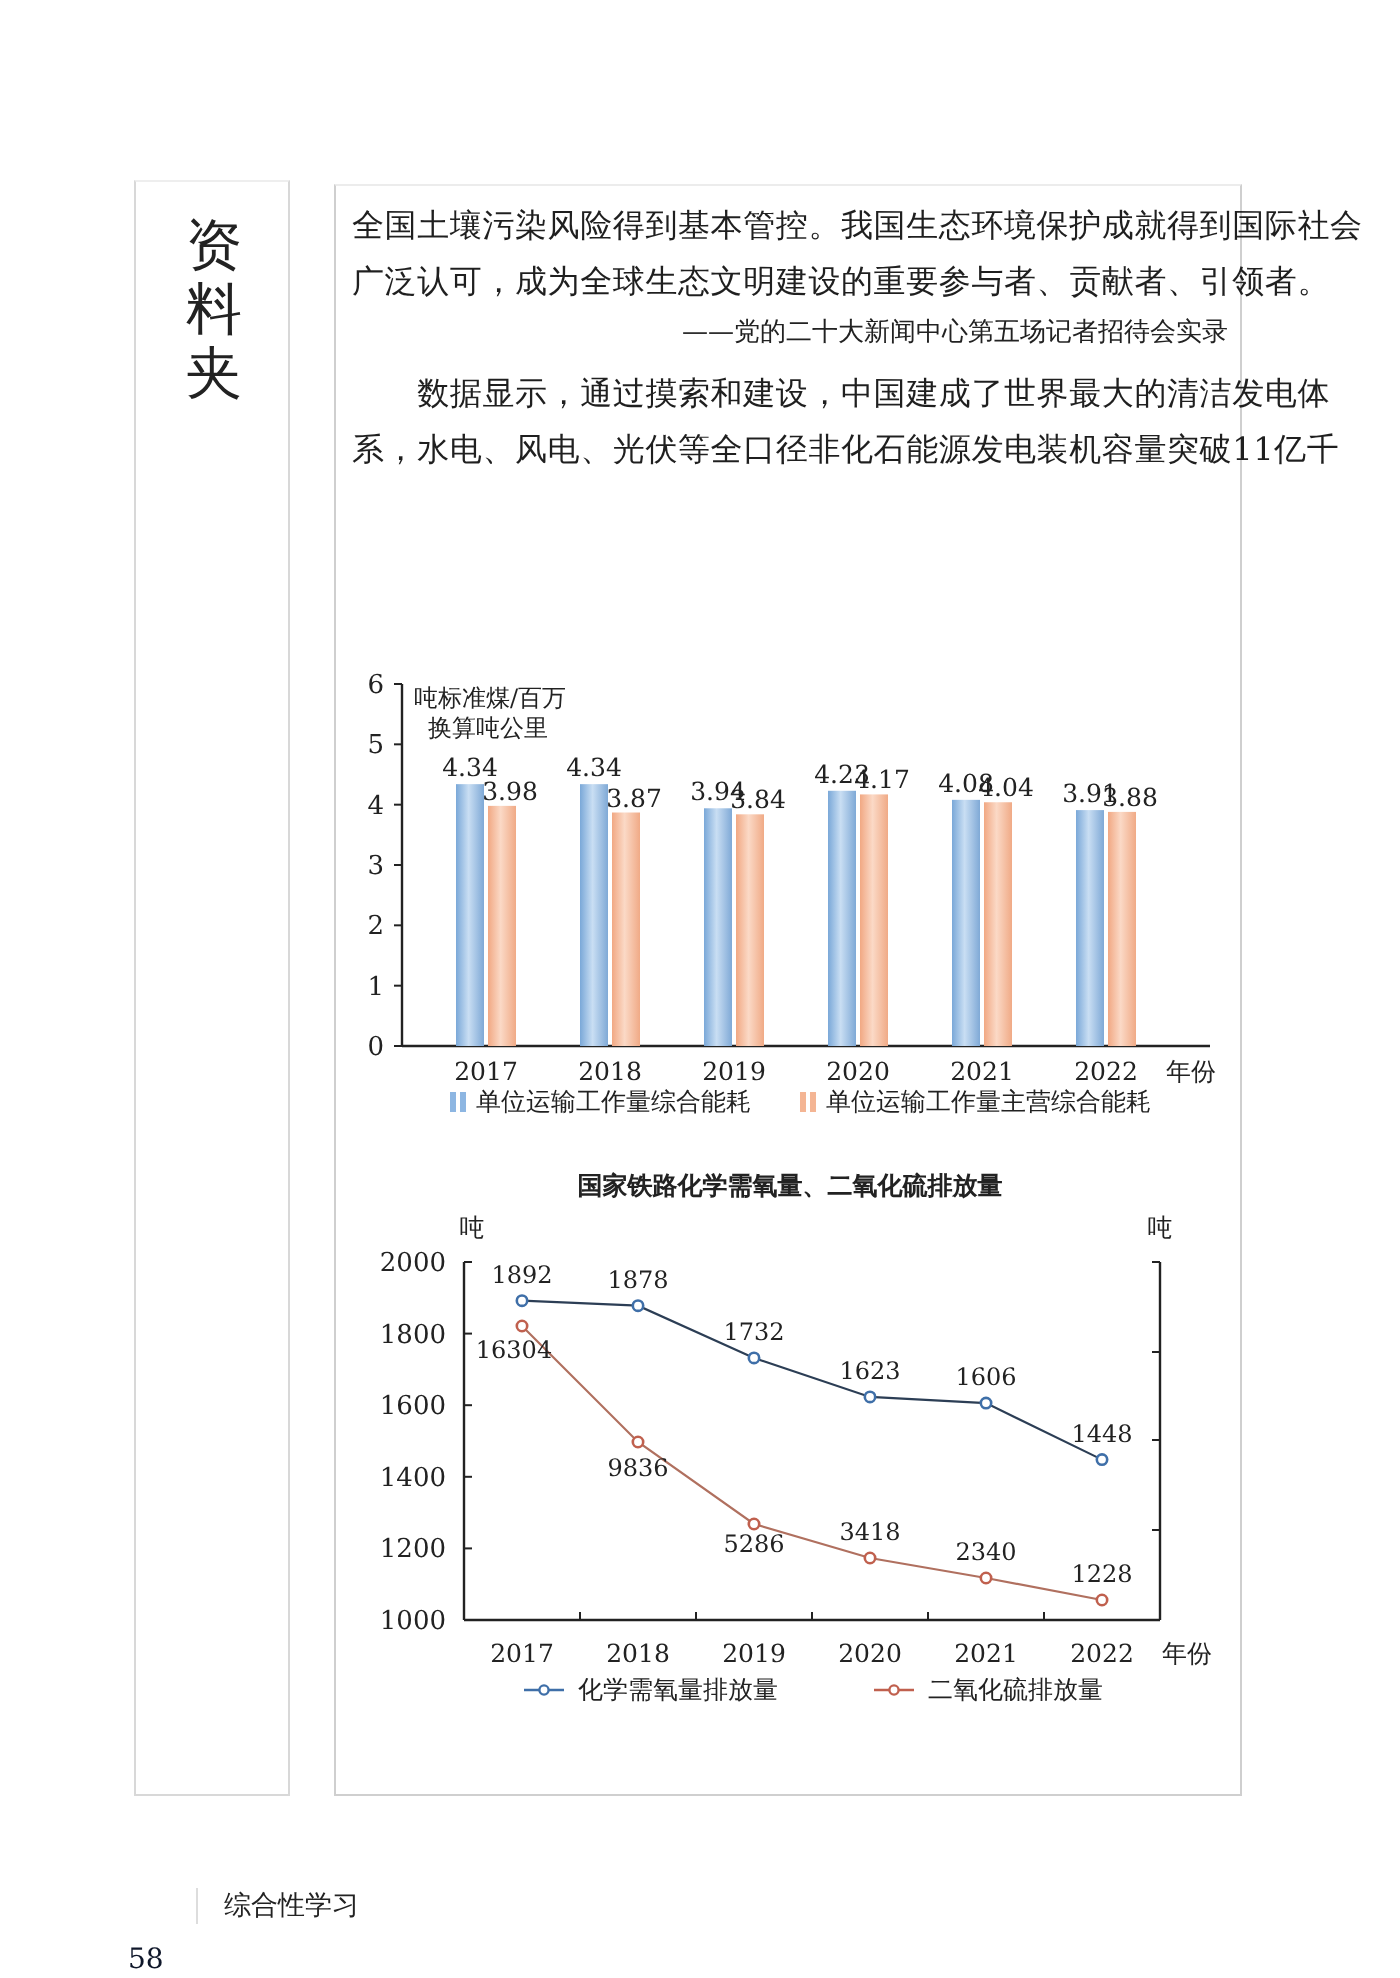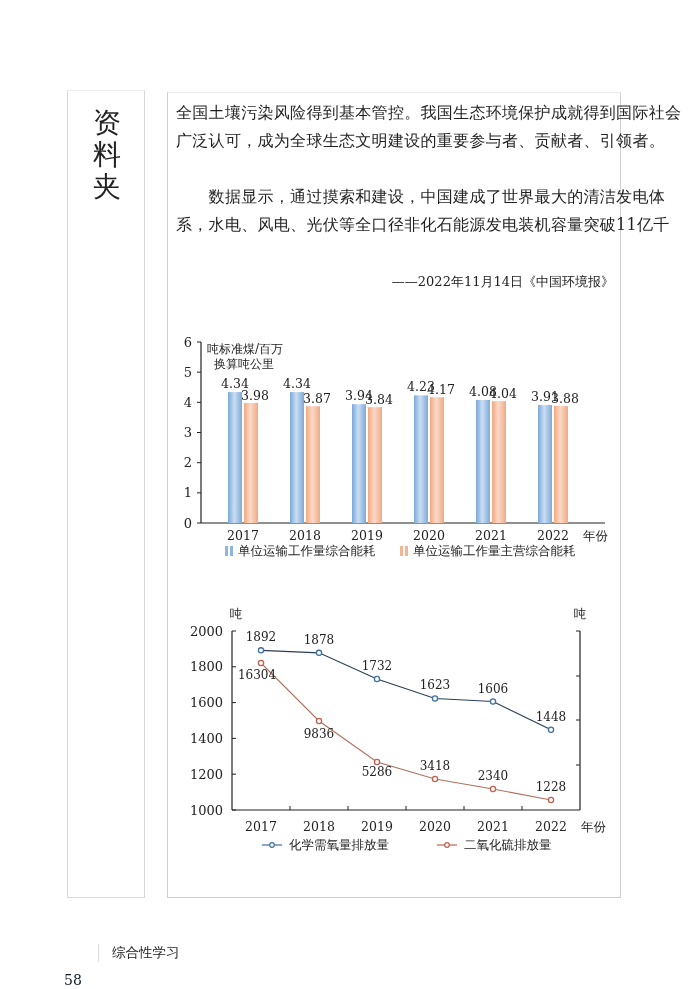--- a/index.html
+++ b/index.html
@@ -43,26 +43,27 @@
     <span>料</span>
     <span>夹</span>
   </div>
 </div>
 
 <div class="main-box">
   <div class="para" style="top:6px;">
     <span class="line">全国土壤污染风险得到基本管控。我国生态环境保护成就得到国际社会</span>
     <span class="line">广泛认可，成为全球生态文明建设的重要参与者、贡献者、引领者。</span>
   </div>
+  <div class="attrib" style="top:64px;">——党的二十大新闻中心第五场记者招待会实录</div>
   <div class="para" style="top:90px;">
     <span class="line">　　数据显示，通过摸索和建设，中国建成了世界最大的清洁发电体</span>
     <span class="line">系，水电、风电、光伏等全口径非化石能源发电装机容量突破11亿千</span>
   </div>
-  <div class="attrib" style="top:180px;">——2022年11月14日《中国环境报》</div>
-
+
+  <div class="chart-title" style="top:492px;">国家铁路化学需氧量、二氧化硫排放量</div>
 </div>
 
 <svg id="charts" width="700" height="989" style="position:absolute;left:0;top:0;">
   <defs>
     <linearGradient id="gBlue" x1="0" x2="1" y1="0" y2="0">
       <stop offset="0" stop-color="#7aa8d8"></stop>
       <stop offset="0.45" stop-color="#c9def3"></stop>
       <stop offset="1" stop-color="#7fa9d6"></stop>
     </linearGradient>
     <linearGradient id="gOrange" x1="0" x2="1" y1="0" y2="0">

